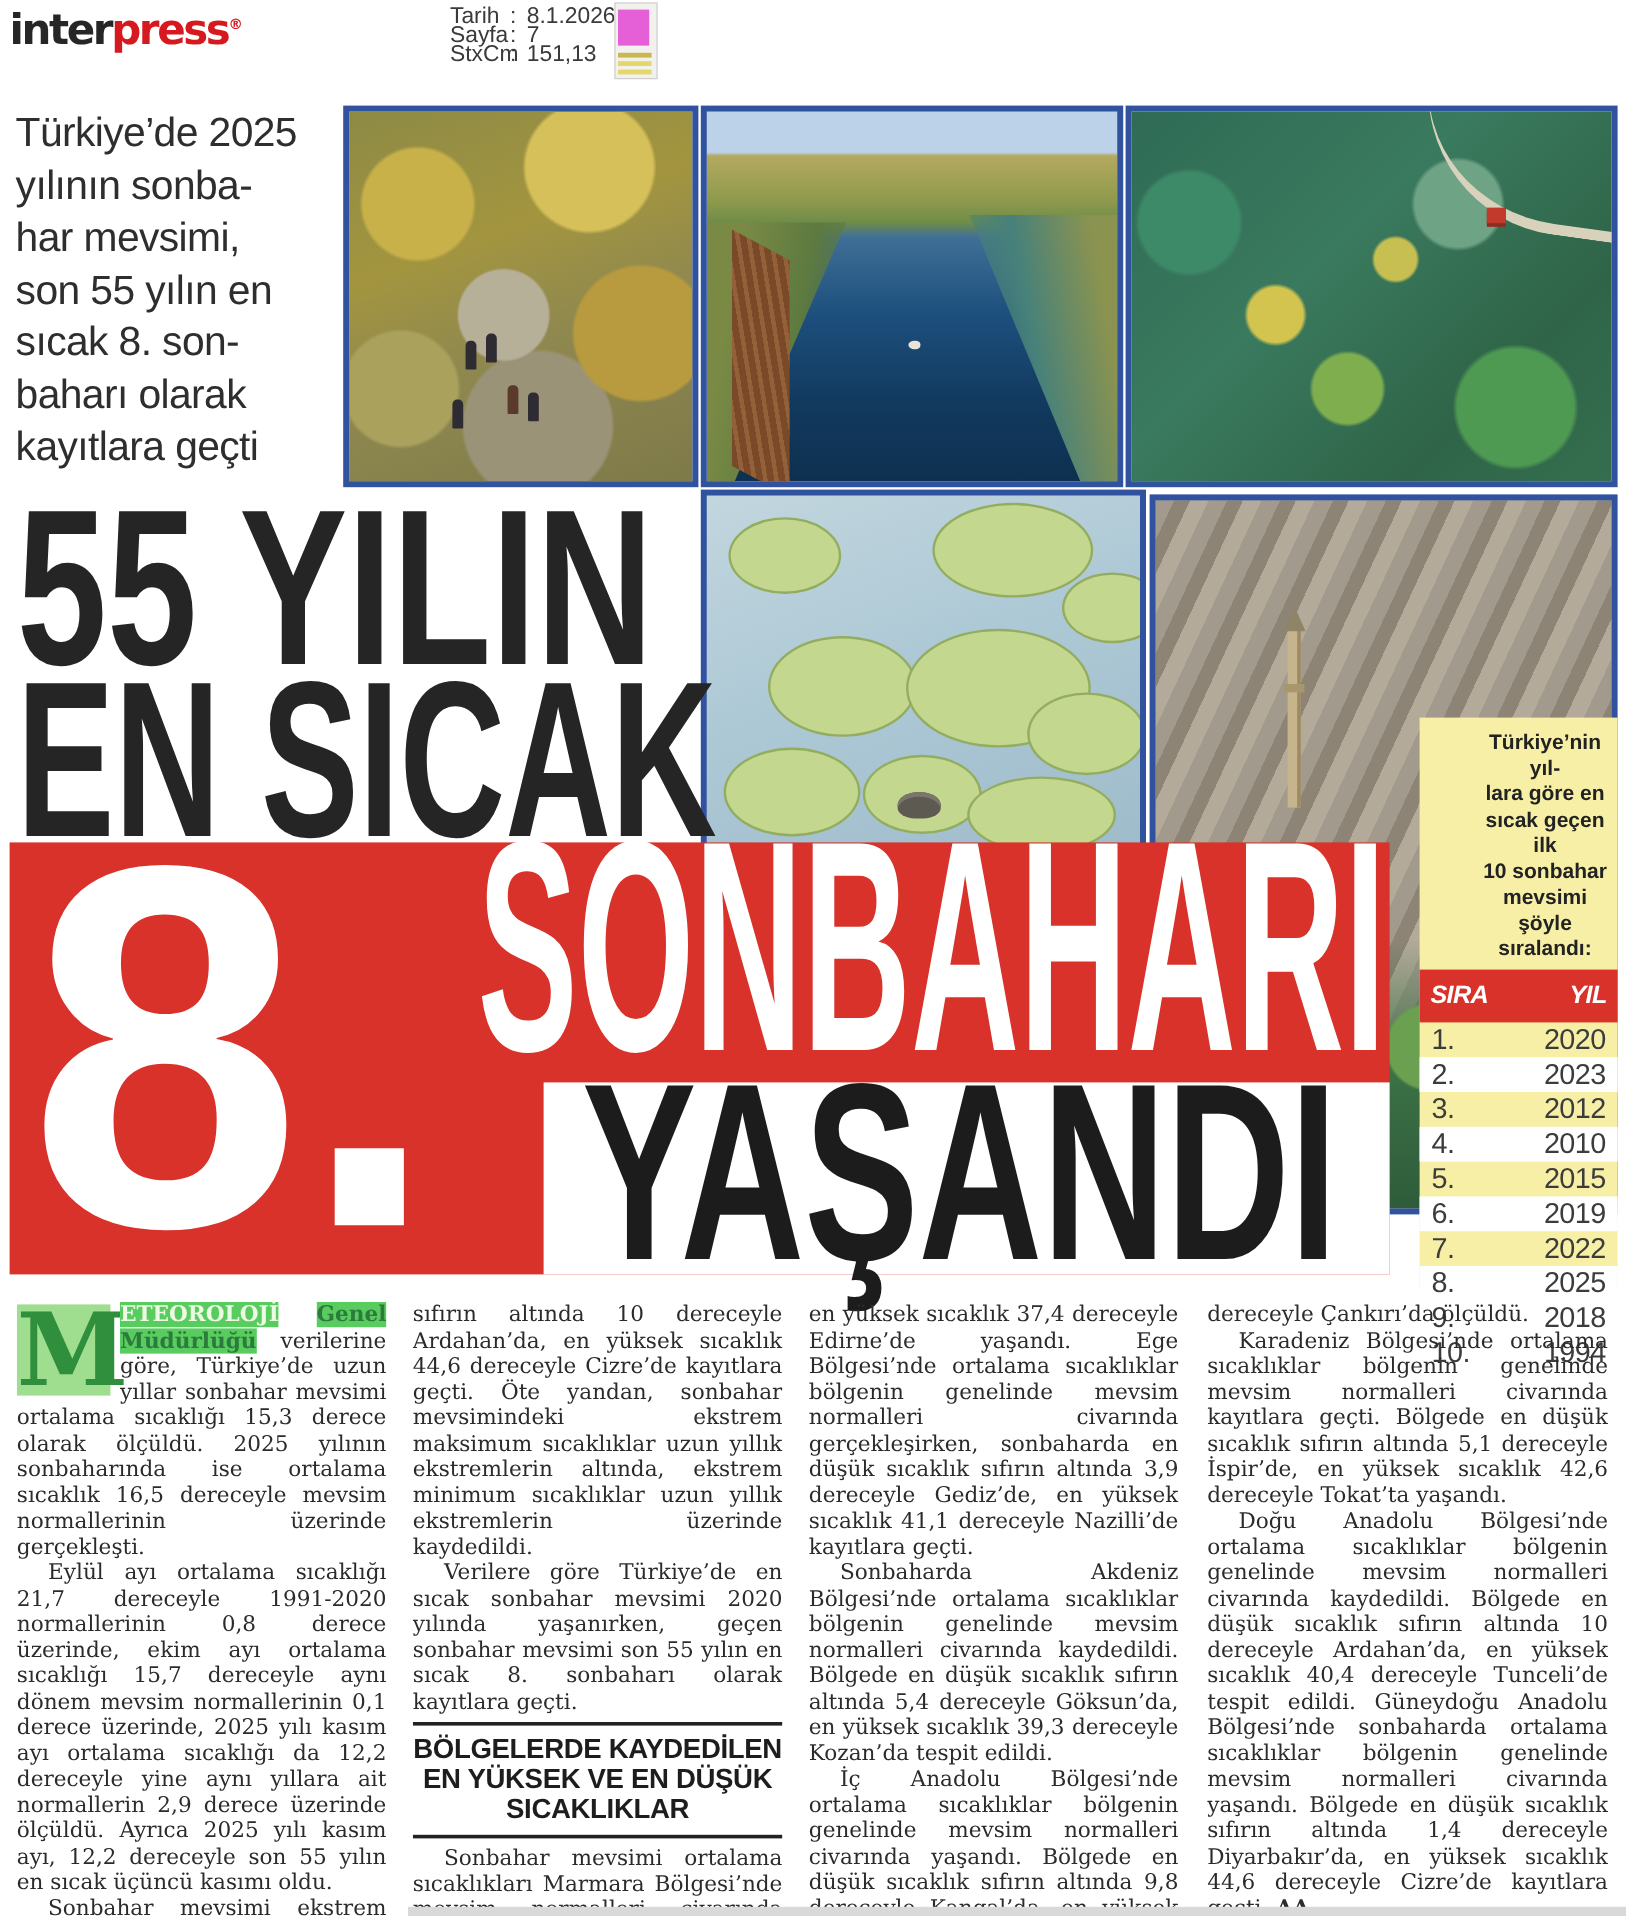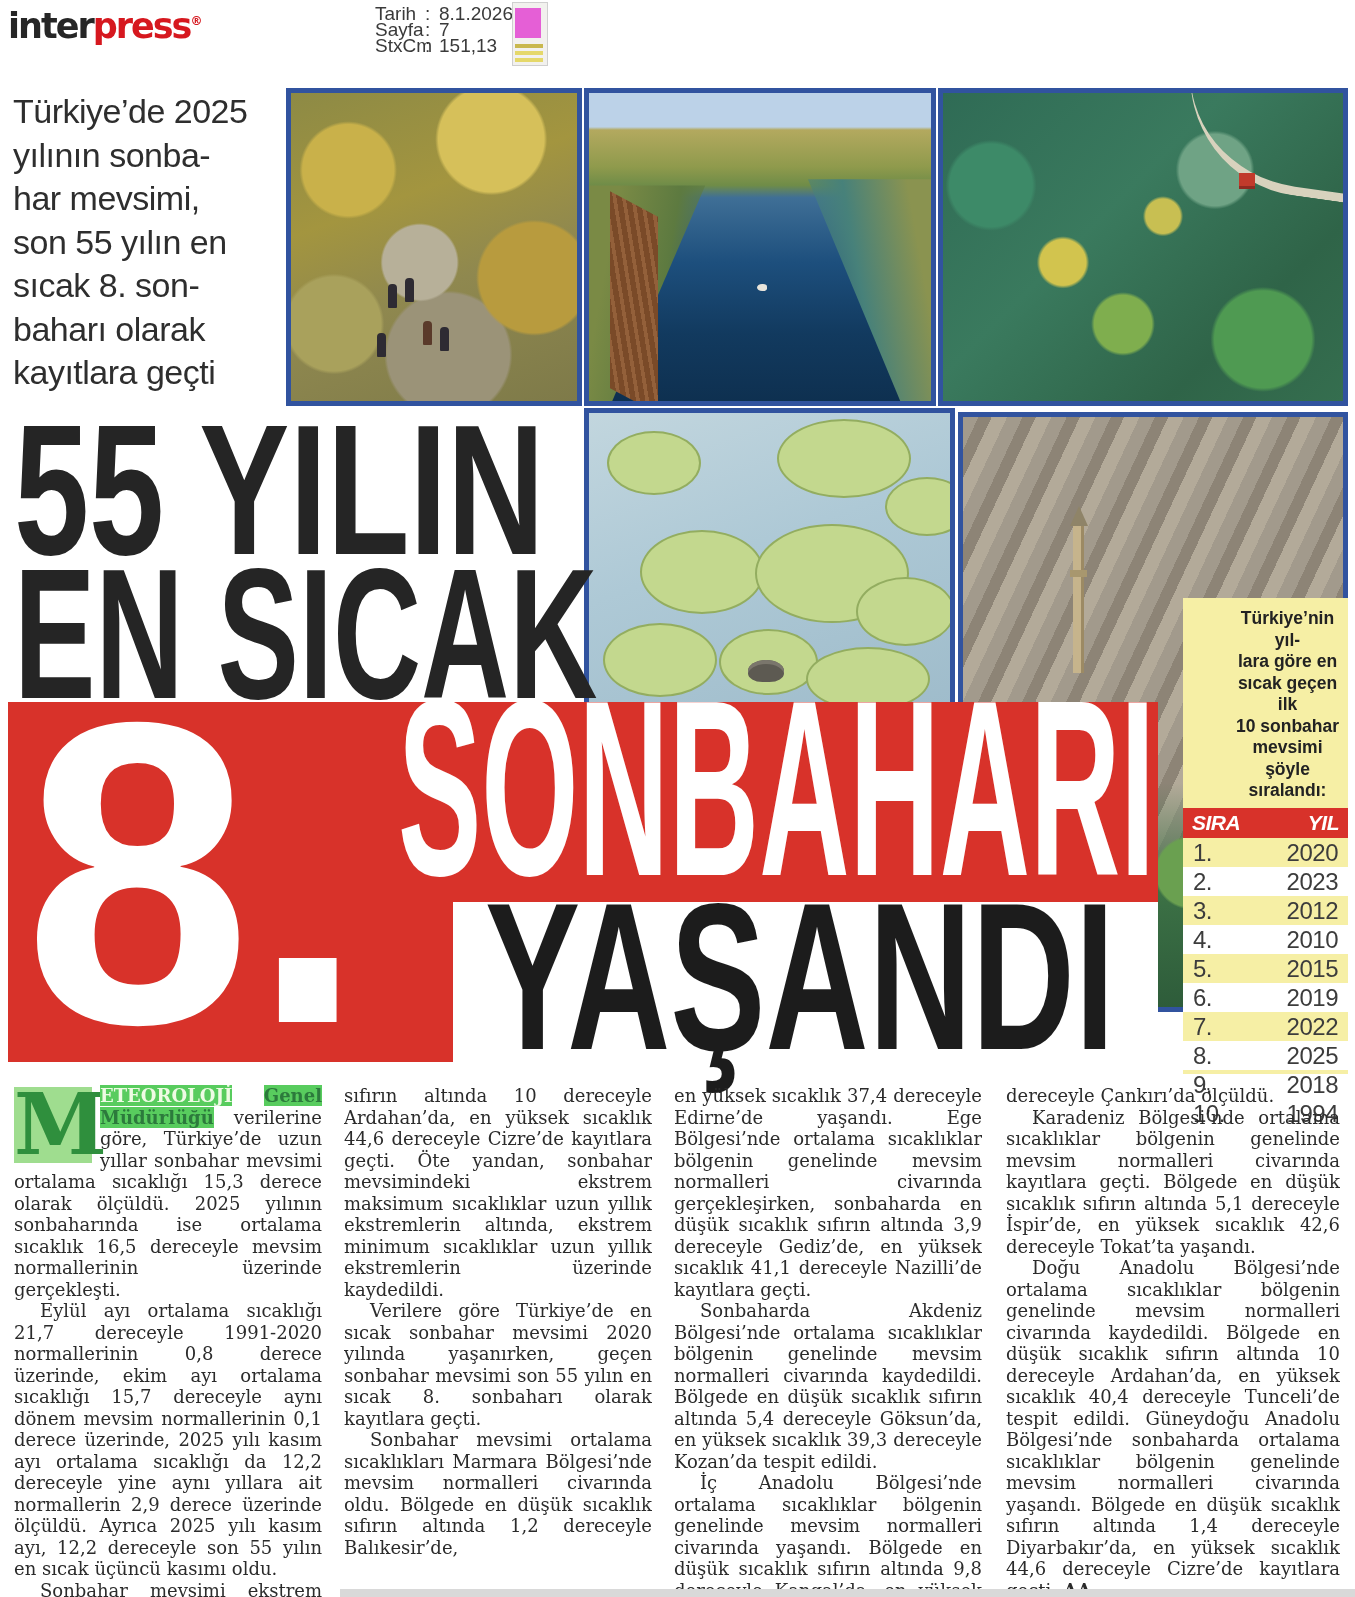--- a/index.html
+++ b/index.html
@@ -104,21 +104,21 @@
   #banner-word{position:absolute;left:390px;top:-38px;font-size:250px;line-height:250px;
             font-weight:bold;color:#ffffff;transform:scale(.5,1);transform-origin:0 0;white-space:nowrap;}
   #banner-whitebox{position:absolute;left:445px;top:200px;width:705px;height:160px;background:#ffffff;}
   #banner-word2{position:absolute;left:32px;top:-30px;font-size:210px;line-height:210px;
             font-weight:bold;color:#1c1c1c;transform:scale(.68,1);transform-origin:0 0;white-space:nowrap;}
   
   #sidebar{position:absolute;left:1183px;top:598px;width:165px;height:476px;background:#f6efa5;}
   #sidebar-intro{padding:10px 6px 6px 6px;font-weight:bold;font-size:17.5px;line-height:21.5px;
             text-align:center;color:#222;white-space:pre-line;margin-left:44px;}
   #rank-header{display:flex;justify-content:space-between;align-items:center;background:#d8322a;
-            color:#fff;font-weight:bold;font-style:italic;font-size:21px;height:30px;
+            color:#fff;font-weight:bold;font-style:italic;font-size:21px;height:44px;
             padding:0 9px;letter-spacing:-.5px;}
   .rrow{display:flex;justify-content:space-between;height:29px;line-height:29px;padding:0 10px;
             font-size:24px;color:#3c3c3c;font-family:"Liberation Sans",sans-serif;letter-spacing:-.5px;}
   .rrow.even{background:#ffffff;}
   
   .col{position:absolute;top:1085px;height:512px;overflow:hidden;
        font-family:"DejaVu Serif","Liberation Serif",serif;font-size:18px;line-height:21.5px;
        color:#2b2b2b;text-align:justify;}
   #col1{left:14px;width:308px;} #col2{left:344px;width:308px;}
   #col3{left:674px;width:308px;} #col4{left:1006px;width:334px;}
@@ -279,20 +279,23 @@
   <div id="col1" class="col">
     <p class="bodypara">
       <span id="dropcap">M</span><span class="hl1">ETEOROLOJİ</span> <span class="hl2">Genel Müdürlüğü</span><span> verilerine göre, Türkiye’de uzun yıllar sonbahar mevsimi ortalama sıcaklığı 15,3 derece olarak ölçüldü. 2025 yılının sonbaharında ise ortalama sıcaklık 16,5 dereceyle mevsim normallerinin üzerinde gerçekleşti.</span>
     </p>
   <p class="bodypara ind">Eylül ayı ortalama sıcaklığı 21,7 dereceyle 1991-2020 normallerinin 0,8 derece üzerinde, ekim ayı ortalama sıcaklığı 15,7 dereceyle aynı dönem mevsim normallerinin 0,1 derece üzerinde, 2025 yılı kasım ayı ortalama sıcaklığı da 12,2 dereceyle yine aynı yıllara ait normallerin 2,9 derece üzerinde ölçüldü. Ayrıca 2025 yılı kasım ayı, 12,2 dereceyle son 55 yılın en sıcak üçüncü kasımı oldu.</p>
       <p class="bodypara ind">Sonbahar mevsimi ekstrem sıcaklıklarında, en düşük sıcaklık</p>
     </div>
   <div id="col2" class="col">
       <p class="bodypara">sıfırın altında 10 dereceyle Ardahan’da, en yüksek sıcaklık 44,6 dereceyle Cizre’de kayıtlara geçti. Öte yandan, sonbahar mevsimindeki ekstrem maksimum sıcaklıklar uzun yıllık ekstremlerin altında, ekstrem minimum sıcaklıklar uzun yıllık ekstremlerin üzerinde kaydedildi.</p>
       <p class="bodypara ind">Verilere göre Türkiye’de en sıcak sonbahar mevsimi 2020 yılında yaşanırken, geçen sonbahar mevsimi son 55 yılın en sıcak 8. sonbaharı olarak kayıtlara geçti.</p>
+      <h3 class="subhead">BÖLGELERDE KAYDEDİLEN
+EN YÜKSEK VE EN DÜŞÜK
+SICAKLIKLAR</h3>
       <p class="bodypara ind">Sonbahar mevsimi ortalama sıcaklıkları Marmara Bölgesi’nde mevsim normalleri civarında oldu. Bölgede en düşük sıcaklık sıfırın altında 1,2 dereceyle Balıkesir’de,</p>
     </div>
   <div id="col3" class="col">
       <p class="bodypara">en yüksek sıcaklık 37,4 dereceyle Edirne’de yaşandı. Ege Bölgesi’nde ortalama sıcaklıklar bölgenin genelinde mevsim normalleri civarında gerçekleşirken, sonbaharda en düşük sıcaklık sıfırın altında 3,9 dereceyle Gediz’de, en yüksek sıcaklık 41,1 dereceyle Nazilli’de kayıtlara geçti.</p>
       <p class="bodypara ind">Sonbaharda Akdeniz Bölgesi’nde ortalama sıcaklıklar bölgenin genelinde mevsim normalleri civarında kaydedildi. Bölgede en düşük sıcaklık sıfırın altında 5,4 dereceyle Göksun’da, en yüksek sıcaklık 39,3 dereceyle Kozan’da tespit edildi.</p>
       <p class="bodypara ind">İç Anadolu Bölgesi’nde ortalama sıcaklıklar bölgenin genelinde mevsim normalleri civarında yaşandı. Bölgede en düşük sıcaklık sıfırın altında 9,8 dereceyle Kangal’da, en yüksek sıcaklık 37,4</p>
     </div>
   <div id="col4" class="col">
       <p class="bodypara">dereceyle Çankırı’da ölçüldü.</p>
       <p class="bodypara ind">Karadeniz Bölgesi’nde ortalama sıcaklıklar bölgenin genelinde mevsim normalleri civarında kayıtlara geçti. Bölgede en düşük sıcaklık sıfırın altında 5,1 dereceyle İspir’de, en yüksek sıcaklık 42,6 dereceyle Tokat’ta yaşandı.</p>

